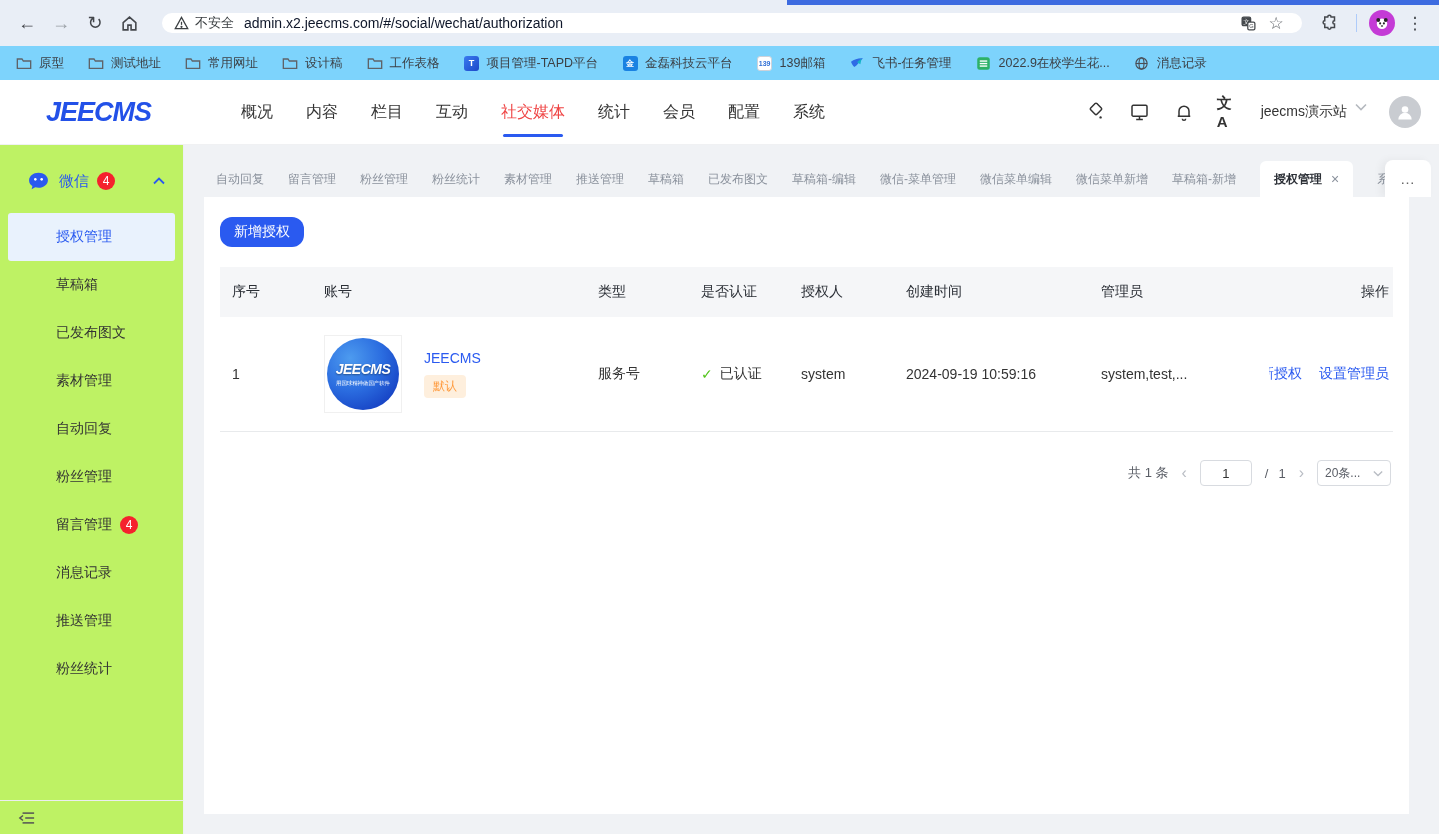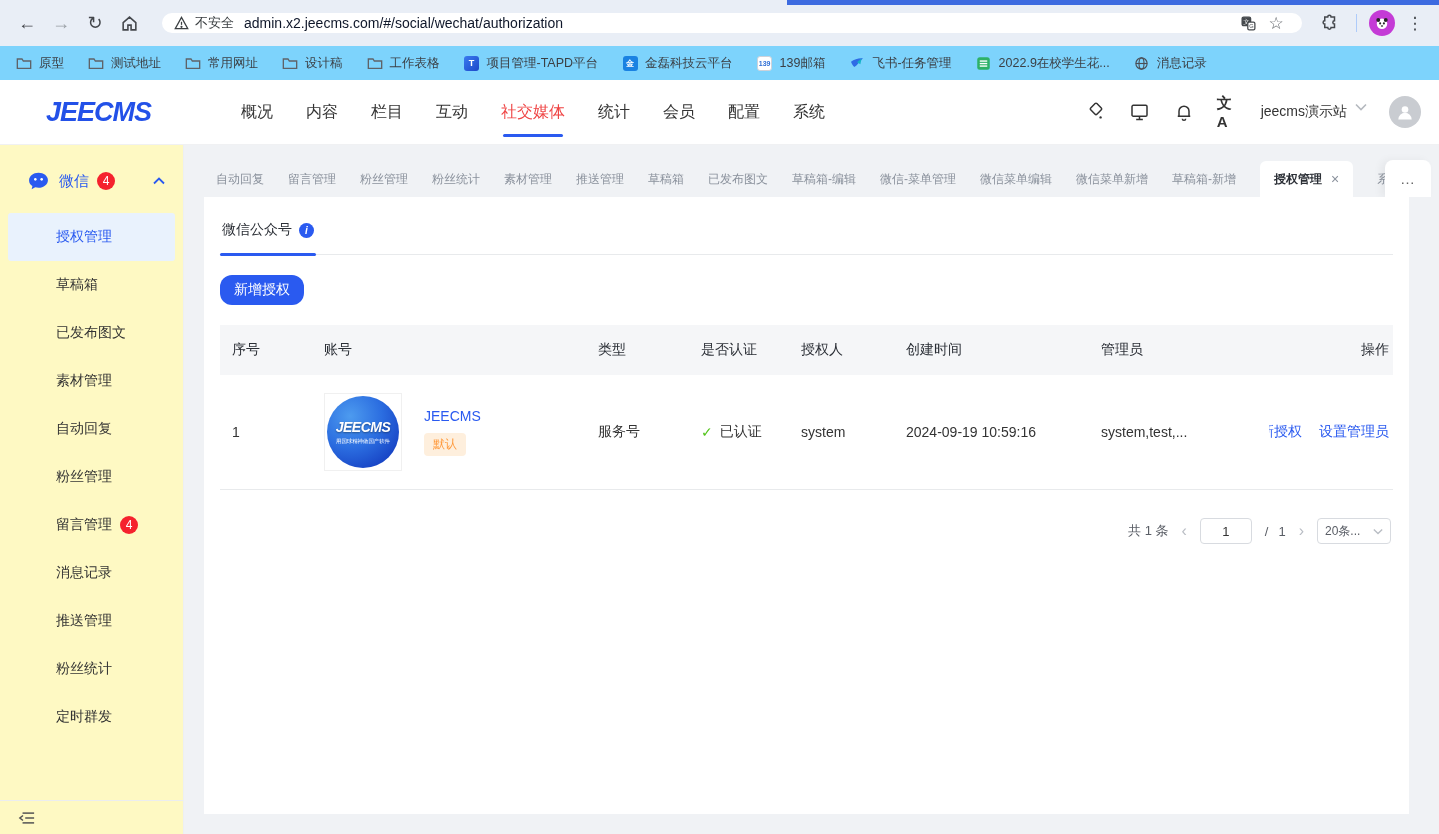--- a/index.html
+++ b/index.html
@@ -35,21 +35,21 @@
   .nav-item.active::after { content:""; position:absolute; left:2px; right:2px; bottom:-8px; height:3px; border-radius:2px; background:#2a5af0; }
   .header-right { margin-left:auto; display:flex; align-items:center; gap:22px; margin-right:18px; }
   .h-icon { width:22px; height:22px; display:flex; align-items:center; justify-content:center; color:#333; cursor:pointer; }
   .lang-icon { font-size:15px; font-weight:600; letter-spacing:-1px; }
   .site-switch { display:flex; align-items:flex-start; gap:8px; font-size:14px; color:#333; cursor:pointer; white-space:nowrap; }
   .site-switch .chev { color:#b5b9bf; display:flex; }
   .user-avatar { width:32px; height:32px; border-radius:50%; background:#c9ccd1; display:flex; align-items:center; justify-content:center; }
 
   
   .app-body { flex:1; display:flex; min-height:0; }
-  .sidebar { width:184px; background:#fef9c3; border-right:1px solid #edeff2; display:flex; flex-direction:column; flex:0 0 auto; }
+  .sidebar { width:184px; background:#bef264; border-right:1px solid #edeff2; display:flex; flex-direction:column; flex:0 0 auto; }
   .side-group { height:56px; margin-top:8px; display:flex; align-items:center; padding:0 18px 0 28px; cursor:pointer; }
   .side-group-label { color:#2a5af0; font-size:15px; font-weight:500; margin-left:10px; white-space:nowrap; }
   .badge { min-width:18px; height:18px; border-radius:9px; background:#f5222d; color:#fff; font-size:12px; display:flex; align-items:center; justify-content:center; padding:0 5px; margin-left:8px; }
   .side-group .chev { margin-left:auto; color:#2a5af0; display:flex; }
   .side-items { flex:1; overflow:hidden; padding-top:4px; }
   .side-item { height:48px; margin:0 8px; border-radius:3px; display:flex; align-items:center; padding-left:48px; font-size:14px; color:#333; white-space:nowrap; cursor:pointer; }
   .side-item.active { background:#e9f2fd; color:#2a5af0; }
   .side-footer { height:34px; border-top:1px solid #ebedf0; display:flex; align-items:center; padding-left:18px; flex:0 0 auto; color:#555; cursor:pointer; }
 
   .content { flex:1; display:flex; flex-direction:column; background:#f0f2f5; min-width:0; }
@@ -324,21 +324,20 @@
         <div class="side-item">素材管理</div>
         <div class="side-item">自动回复</div>
         <div class="side-item">粉丝管理</div>
         <div class="side-item">
           <span>留言管理</span>
           <span class="badge">4</span>
         </div>
         <div class="side-item">消息记录</div>
         <div class="side-item">推送管理</div>
         <div class="side-item">粉丝统计</div>
-        <div class="side-item">定时群发</div>
       </div>
       <div class="side-footer">
         <span>
           <svg width="18" height="16" viewBox="0 0 20 18" fill="none" stroke="#555" stroke-width="1.7">
               <line x1="5" y1="3.5" x2="18" y2="3.5"></line>
               <line x1="8" y1="9" x2="18" y2="9"></line>
               <line x1="5" y1="14.5" x2="18" y2="14.5"></line>
               <path d="M5.5 6.2 L2 9 L5.5 11.8"></path>
             </svg>
         </span>
@@ -364,26 +363,20 @@
         <div class="tab active">
           <span>授权管理</span>
           <span class="tab-close">×</span>
         </div>
         <div class="tab">系统</div>
         <div class="tab-more">…</div>
       </div>
 
       <div class="panel">
 
-        <div class="panel-tabs">
-          <div class="panel-tab">
-            <span>微信公众号</span>
-            <span class="info-dot">i</span>
-          </div>
-        </div>
 
         <button class="add-btn">新增授权</button>
 
         <div class="table">
           <div class="t-row t-head">
             <div class="c c1">序号</div>
             <div class="c c2">账号</div>
             <div class="c c3">类型</div>
             <div class="c c4">是否认证</div>
             <div class="c c5">授权人</div>

